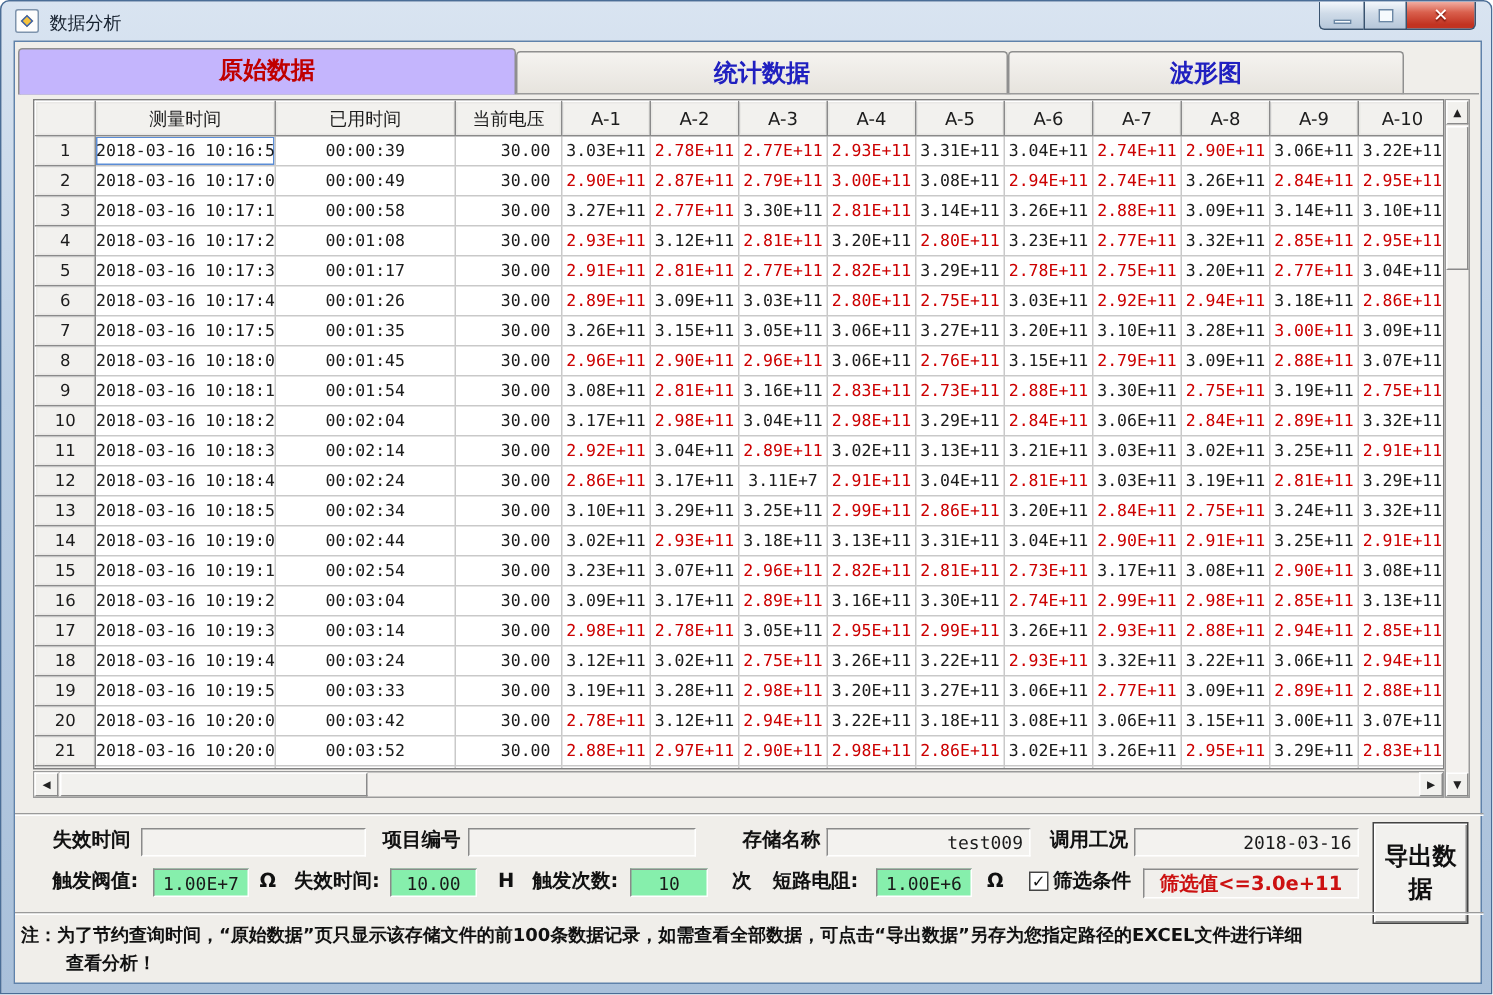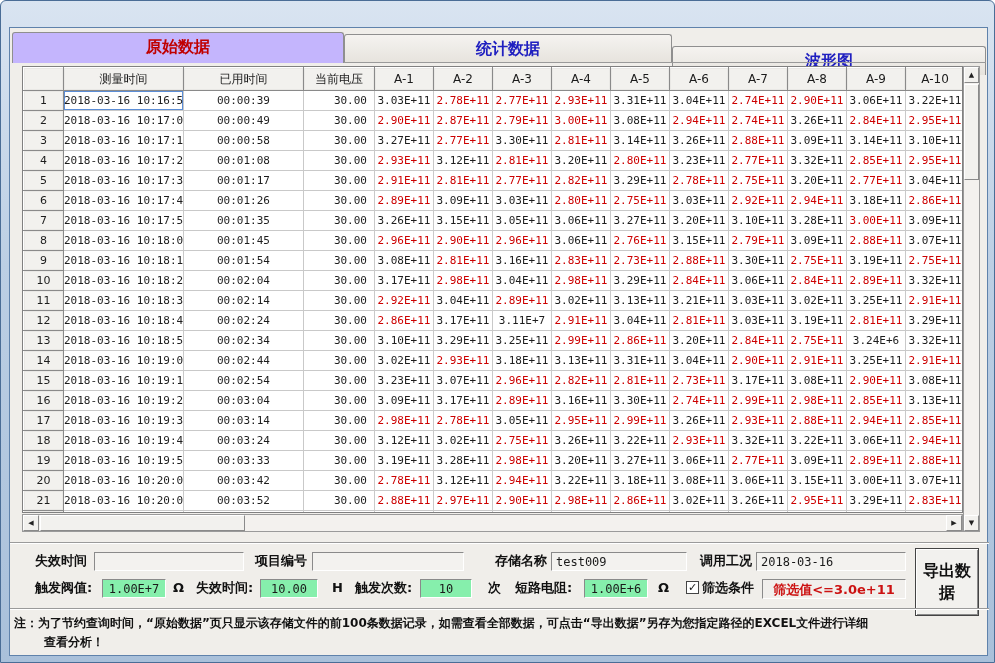--- a/index.html
+++ b/index.html
@@ -29,21 +29,21 @@
   .client { position:absolute; left:8px; top:26px; width:979px; height:629px;
     background:#f0eeea; border:1px solid #5f82ab; }
   
   .tab { position:absolute; top:4px; height:29px; text-align:center; font-size:16px; font-weight:bold;
     line-height:27px; background:linear-gradient(180deg,#f5f3f0,#e6e3dd);
     border:1px solid #8f8f8f; border-bottom:none; border-radius:3px 3px 0 0; cursor:pointer; }
   .tab.active { background:#c4b5fd; color:#c00000; z-index:2; height:31px; }
   .tab.inactive { top:6px; color:#2020c0; }
   .tab1 { left:2px; width:332px; }
   .tab2 { left:334px; width:328px; }
-  .tab3 { left:662px; width:314px;margin-top:12px; }
+  .tab3 { left:662px; width:264px; }
   .tabline { position:absolute; left:2px; top:34px; width:974px; height:1px; background:#9a9a9a; }
   
   .grid-wrap { position:absolute; left:12px; top:38px; width:941px; height:447px;
     overflow:hidden; background:#fff; border:1px solid #808080; }
   table.grid { border-collapse:collapse; table-layout:fixed; width:941px;
     font-family:"DejaVu Sans Mono", monospace; font-size:11px; color:#1c1c1c; }
   .grid th, .grid td { height:20px; padding:0; overflow:hidden; white-space:nowrap; }
   .grid thead th { height:23px; background:#f2f1ee; font-weight:normal; font-size:12px;
     font-family:"DejaVu Sans", sans-serif; border:1px solid; border-color:#ffffff #8a8a8a #8a8a8a #ffffff;
     box-shadow:inset 0 0 0 1px #e9e8e5; }
@@ -67,21 +67,21 @@
     background:#f3f1ee; border:1px solid #9a9a9a; }
   .hbtn { position:absolute; top:0; width:16px; height:16px; background:#f2f1ee;
     border:1px solid; border-color:#ffffff #8a8a8a #8a8a8a #ffffff;
     font-size:7px; color:#222; text-align:center; line-height:15px; }
   .hthumb { position:absolute; left:17px; top:0; width:205px; height:16px; background:#f2f1ee;
     border:1px solid; border-color:#ffffff #8a8a8a #8a8a8a #ffffff; }
   
   .f-label { position:absolute; font-size:13px; font-weight:bold; color:#111; height:18px; line-height:18px; }
   .f-unit { position:absolute; font-size:13px; font-weight:bold; color:#111; height:18px; line-height:18px; }
   .f-input { position:absolute; height:19px; border:1px solid; border-color:#8a8a8a #ffffff #ffffff #8a8a8a;
-    background:#f3f2ef; font-family:"DejaVu Sans Mono", monospace; font-size:12px; color:#1a1a1a; padding:0 4px; }
+    background:#f3f2ef; font-family:"DejaVu Sans Mono", monospace; font-size:12px; color:#1a1a1a; padding:0 4px;text-align:right; }
   .f-input.white { background:#86efac; text-align:center; }
   .row1 { top:524px; } .row2 { top:551px; }
   .checkbox { position:absolute; width:13px; height:13px; background:#fff; border:1px solid #444;
     font-size:11px; line-height:11px; text-align:center; color:#111; font-weight:bold; }
   .filter-display { position:absolute; height:20px; border:1px solid; border-color:#8a8a8a #ffffff #ffffff #8a8a8a;
     background:#f1efec; color:#cc1111; font-size:13px; font-weight:bold; text-align:center; line-height:19px; }
   .btn3d { position:absolute; background:#f2f1ee; border:1px solid #444;
     box-shadow:inset 1px 1px 0 #ffffff, inset -1px -1px 0 #8a8a8a; cursor:pointer;
     display:flex; align-items:center; justify-content:center; text-align:center; }
   .export-btn { left:905px; top:520px; width:64px; height:68px; font-size:16px; font-weight:bold;
@@ -89,20 +89,37 @@
   .back-btn { left:877px; top:587px; width:84px; height:37px; font-size:17px; font-weight:bold;
     color:#2020c0; letter-spacing:4px; }
   .groove { position:absolute; left:0; width:979px; height:2px; border-top:1px solid #9a9a9a; border-bottom:1px solid #ffffff; }
   .note { position:absolute; left:4px; top:586px; width:858px; font-size:12px; font-weight:bold;
     color:#111; line-height:1.55; padding-left:30px; text-indent:-30px; }
 </style>
 </head>
 <body>
 
 <div class="window">
+  <div class="titlebar">
+    <div class="app-icon">
+        <span class="diamond"></span>
+      </div>
+    <div class="title-text">数据分析</div>
+    <div class="win-buttons">
+      <div class="win-btn min">
+          <span class="glyph-minbar"></span>
+        </div>
+      <div class="win-btn max">
+          <span class="glyph-maxbox"></span>
+        </div>
+      <div class="win-btn close">
+          <span>✕</span>
+        </div>
+    </div>
+  </div>
 
   <div class="client">
     <div class="tab tab1 active">原始数据</div>
     <div class="tab tab2 inactive">统计数据</div>
     <div class="tab tab3 inactive">波形图</div>
     <div class="tabline"></div>
 
     <div class="grid-wrap">
       <table class="grid">
           <colgroup>
@@ -338,21 +355,21 @@
               <td>00:02:34</td>
               <td class="volt">30.00</td>
               <td class="">3.10E+11</td>
               <td class="">3.29E+11</td>
               <td class="">3.25E+11</td>
               <td class="red">2.99E+11</td>
               <td class="red">2.86E+11</td>
               <td class="">3.20E+11</td>
               <td class="red">2.84E+11</td>
               <td class="red">2.75E+11</td>
-              <td class="">3.24E+6</td>
+              <td class="">3.24E+11</td>
               <td class="">3.32E+11</td>
             </tr>
             <tr>
               <th class="rowhdr">14</th>
               <td class="time">2018-03-16 10:19:01</td>
               <td>00:02:44</td>
               <td class="volt">30.00</td>
               <td class="">3.02E+11</td>
               <td class="red">2.93E+11</td>
               <td class="">3.18E+11</td>

